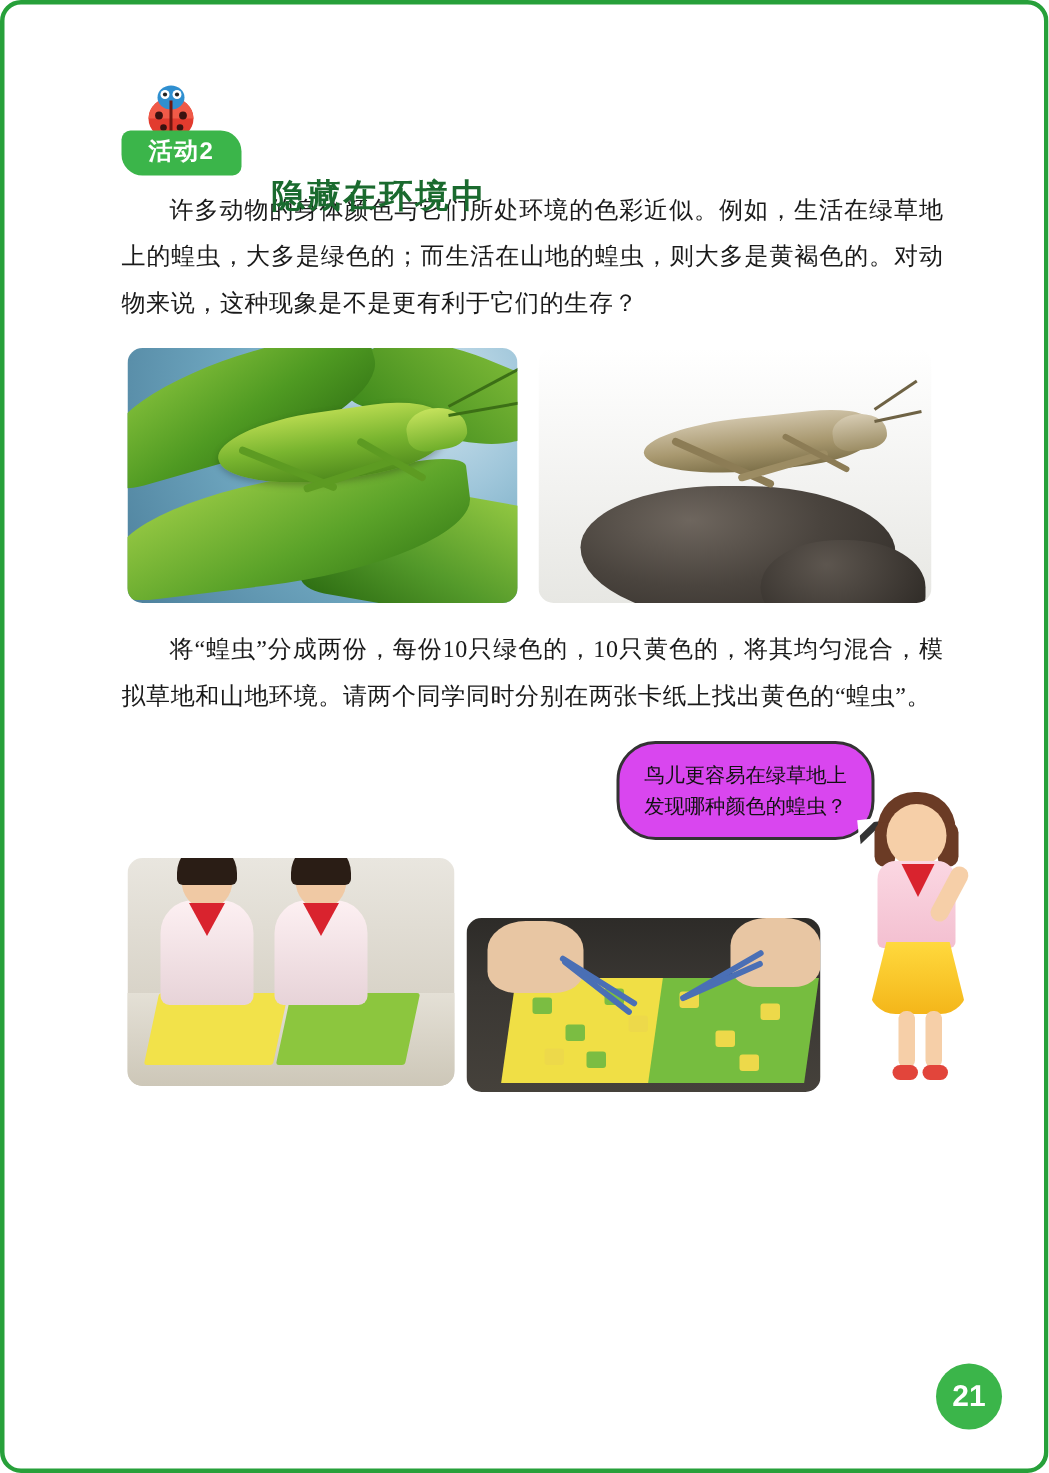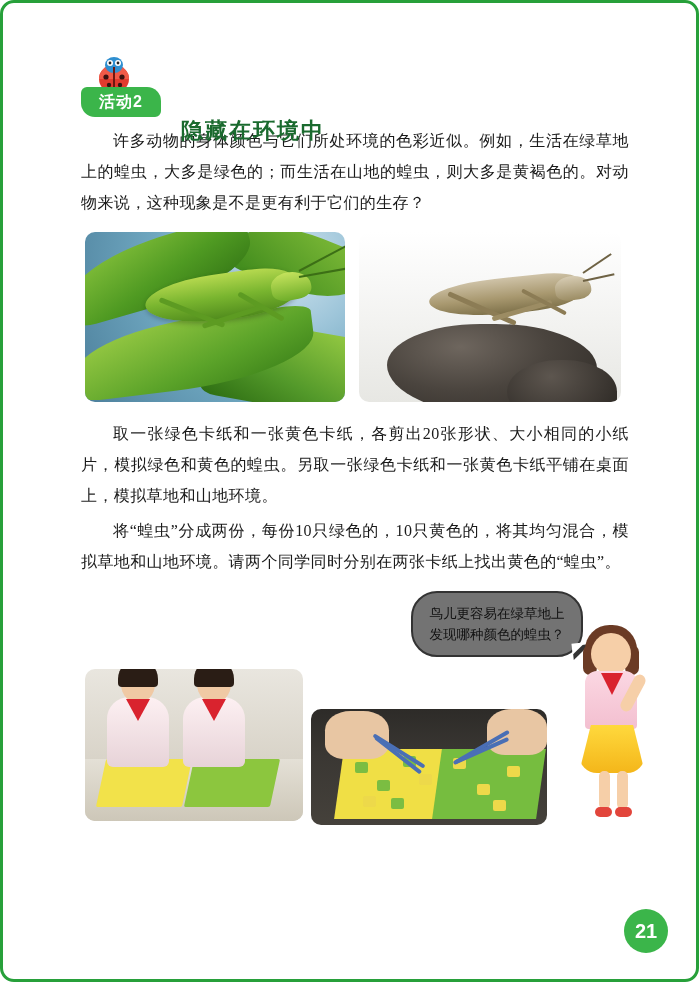--- a/index.html
+++ b/index.html
@@ -246,21 +246,21 @@
   .tweezer { position:absolute; height:4px; background:#4a6fb5; border-radius:2px;}
 
   .bubble {
     position: absolute;
     left: 330px;
     top: 0px;
     width: 172px;
     min-height: 58px;
     border: 2px solid #333;
     border-radius: 26px;
-    background: #737373;
+    background: #d946ef;
     padding: 10px 12px;
     box-sizing: border-box;
     font-size: 13.5px;
     line-height: 21px;
     color: #111;
     text-align: center;
   }
   .bubble-tail {
     position: absolute;
     left: 492px;
@@ -384,21 +384,20 @@
         <div class="hopper-brown-head"></div>
         <div class="bl1"></div>
         <div class="bl2"></div>
         <div class="bl3"></div>
         <div class="ba1"></div>
         <div class="ba2"></div>
       </div>
 
     </div>
 
-    <p class="body-text">取一张绿色卡纸和一张黄色卡纸，各剪出20张形状、大小相同的小纸片，模拟绿色和黄色的蝗虫。另取一张绿色卡纸和一张黄色卡纸平铺在桌面上，模拟草地和山地环境。</p>
 
     <p class="body-text">将“蝗虫”分成两份，每份10只绿色的，10只黄色的，将其均匀混合，模拟草地和山地环境。请两个同学同时分别在两张卡纸上找出黄色的“蝗虫”。</p>
 
     <div class="lower-section">
 
       <div class="photo-kids">
         <div class="kids-bg"></div>
         <div class="desk"></div>
         <div class="card-y"></div>
         <div class="card-g"></div>

